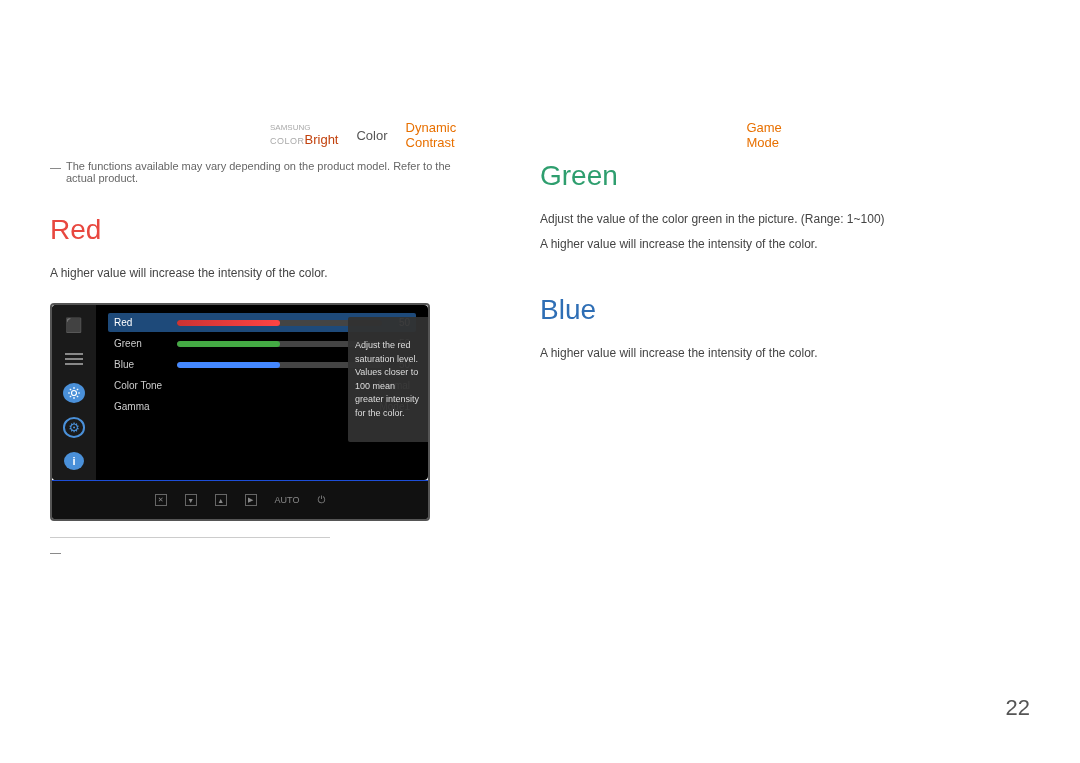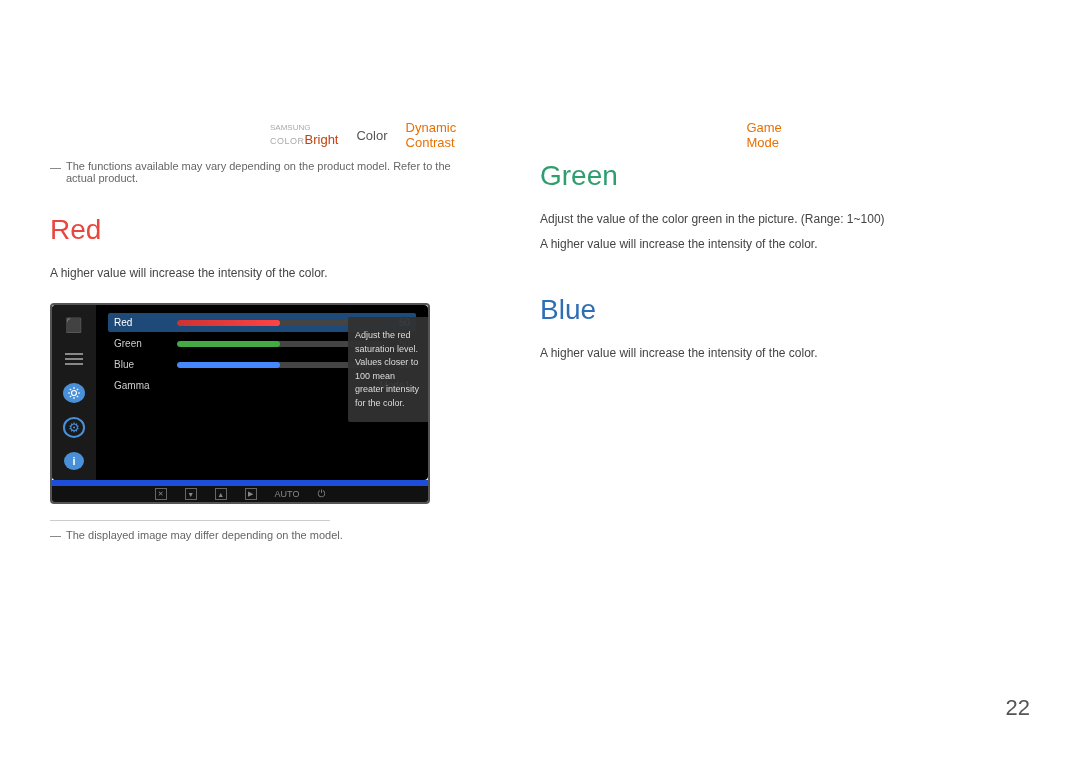--- a/index.html
+++ b/index.html
@@ -260,33 +260,33 @@
 
     
     .tooltip-box {
       position: absolute;
       right: -5px;
       top: 12px;
       width: 85px;
       background: rgba(50,50,50,0.95);
       color: #ddd;
       font-size: 9px;
-      padding: 12px 7px;
+      padding: 22px 7px;
       line-height: 1.5;
       border-radius: 2px;
     }
 
     .monitor-bottom-bar {
       background: #111;
-      height: 22px;
+      height: 39px;
       display: flex;
       align-items: center;
       justify-content: center;
       gap: 18px;
-      border-top: 6px solid #1d4ed8;
+      border-top: 1px solid #1d4ed8;
     }
 
     .bottom-btn {
       color: #888;
       font-size: 9px;
       display: flex;
       align-items: center;
       gap: 3px;
     }
 
@@ -450,20 +450,24 @@
             </div>
 
             <div class="menu-row">
               <span class="menu-label">Blue</span>
               <div class="menu-bar-container">
                 <div class="menu-bar-fill-blue" style="width:50%;"></div>
               </div>
               <span class="menu-value">50</span>
             </div>
 
+            <div class="menu-row-text">
+              <span class="menu-text-label">Color Tone</span>
+              <span class="menu-text-value">Normal</span>
+            </div>
 
             <div class="menu-row-text">
               <span class="menu-text-label">Gamma</span>
               <span class="menu-text-value">Mode1</span>
             </div>
 
             <div class="tooltip-box">Adjust the red saturation level. Values closer to 100 mean greater intensity for the color.</div>
           </div>
         </div>
 
@@ -482,21 +486,20 @@
           </div>
           <span class="auto-text">AUTO</span>
           <span class="power-btn">⏻</span>
         </div>
       </div>
     </div>
 
     <div class="footnote-line"></div>
     <div class="footnote-text">
       <span>—</span>
-      <span>The displayed image may differ depending on the model.</span>
     </div>
 
   </div>
 
   <div class="right-col">
 
     <h2 class="section-title-green">Green</h2>
     <p class="section-desc">Adjust the value of the color green in the picture. (Range: 1~100)</p>
     <p class="section-desc">A higher value will increase the intensity of the color.</p>
 

